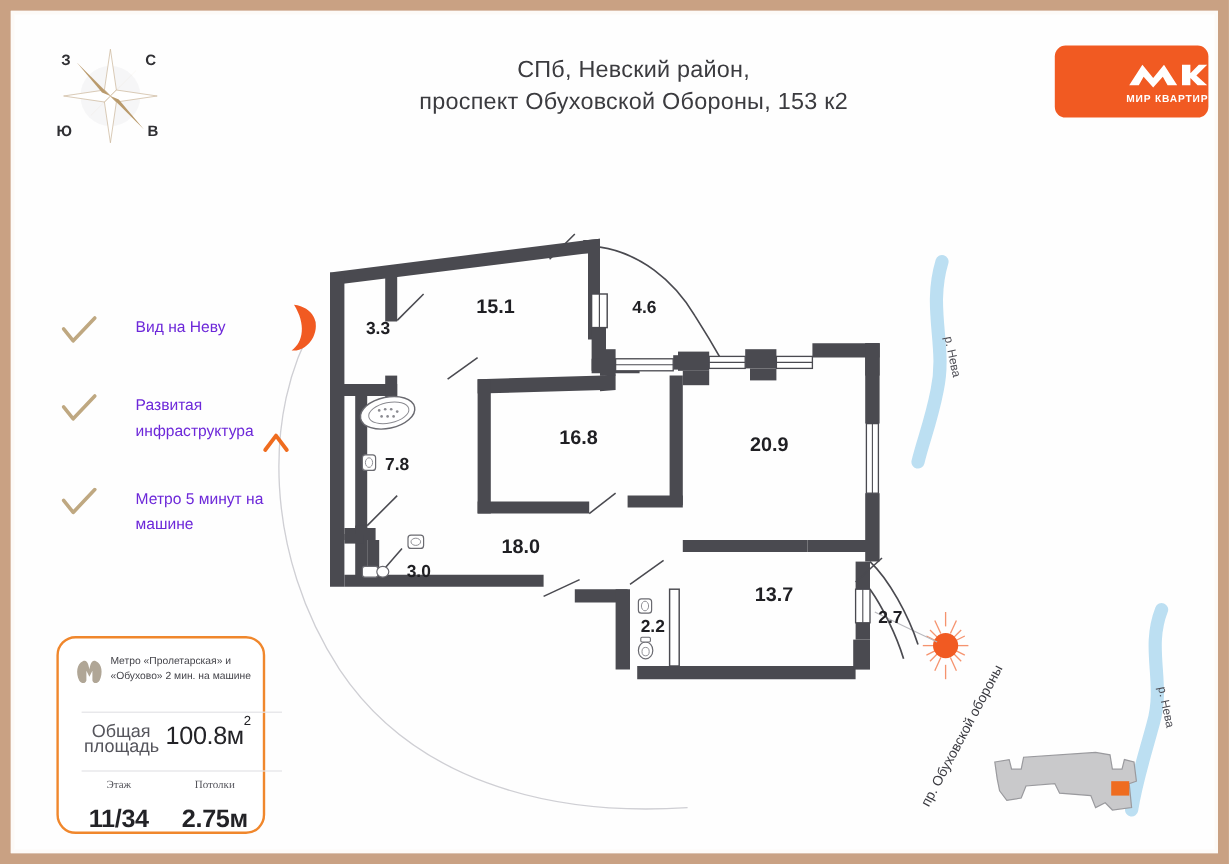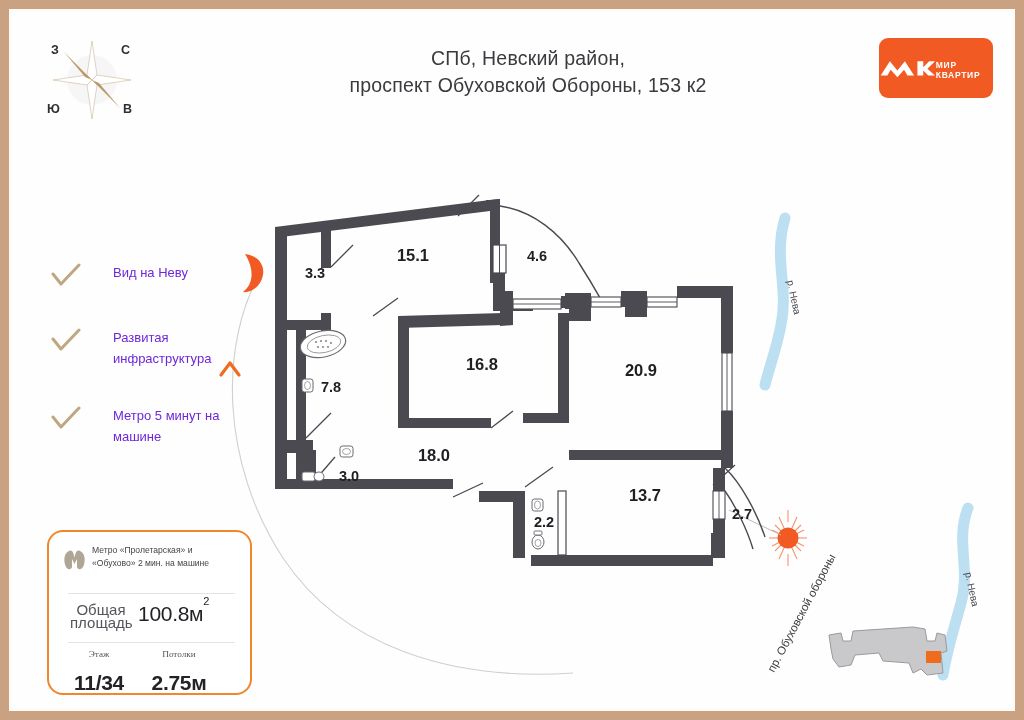--- a/index.html
+++ b/index.html
@@ -28,23 +28,23 @@
   }
 
   
   .title{
     position:absolute;left:300px;top:32px;width:430px;
     text-align:center;
     font-size:19.5px;line-height:27px;color:#3b3b3f;
     font-weight:400;letter-spacing:.2px;
   }
   .logo{
-    position:absolute;left:866px;top:25px;width:114px;height:60px;
+    position:absolute;left:866px;top:25px;width:128px;height:60px;
     background:#f15a22;border-radius:9px;
-    display:flex;flex-direction:row;align-items:center;justify-content:center;
+    display:flex;flex-direction:column;align-items:flex-end;justify-content:center;
   }
   .logo svg{display:block;}
   .logo-text{
     color:#fff;font-size:8.5px;font-weight:700;letter-spacing:.7px;margin-top:3px;
   }
 
   
   .compass{position:absolute;left:28px;top:18px;width:102px;height:98px;}
   .compass .lbl{position:absolute;font-size:12.5px;font-weight:700;color:#2f2f33;}
   .compass .lbl.nw{left:10px;top:12px;}
@@ -59,21 +59,21 @@
     position:absolute;left:62px;top:-1px;width:150px;
     text-align:left;
     color:#6d28d9;font-size:13px;line-height:21px;
   }
   #feat-0{left:38px;top:250px;}
   #feat-1{left:38px;top:315px;}
   #feat-2{left:38px;top:393px;}
 
   
   .info-card{
-    position:absolute;left:34px;top:517px;width:205px;height:165px;
+    position:absolute;left:34px;top:517px;width:174px;height:165px;
     border:2.4px solid #f0872c;border-radius:16px;
     box-sizing:border-box;background:#fff;
   }
   .metro-row{position:absolute;left:12px;top:12px;width:182px;height:36px;}
   .metro-logo{position:absolute;left:0;top:2px;width:27px;height:27px;}
   .metro-txt{
     position:absolute;left:31px;top:0px;width:152px;
     font-size:8.6px;line-height:13px;color:#44444a;
   }
   .divider{position:absolute;left:19px;width:167px;height:1px;background:#e3e3e6;}

